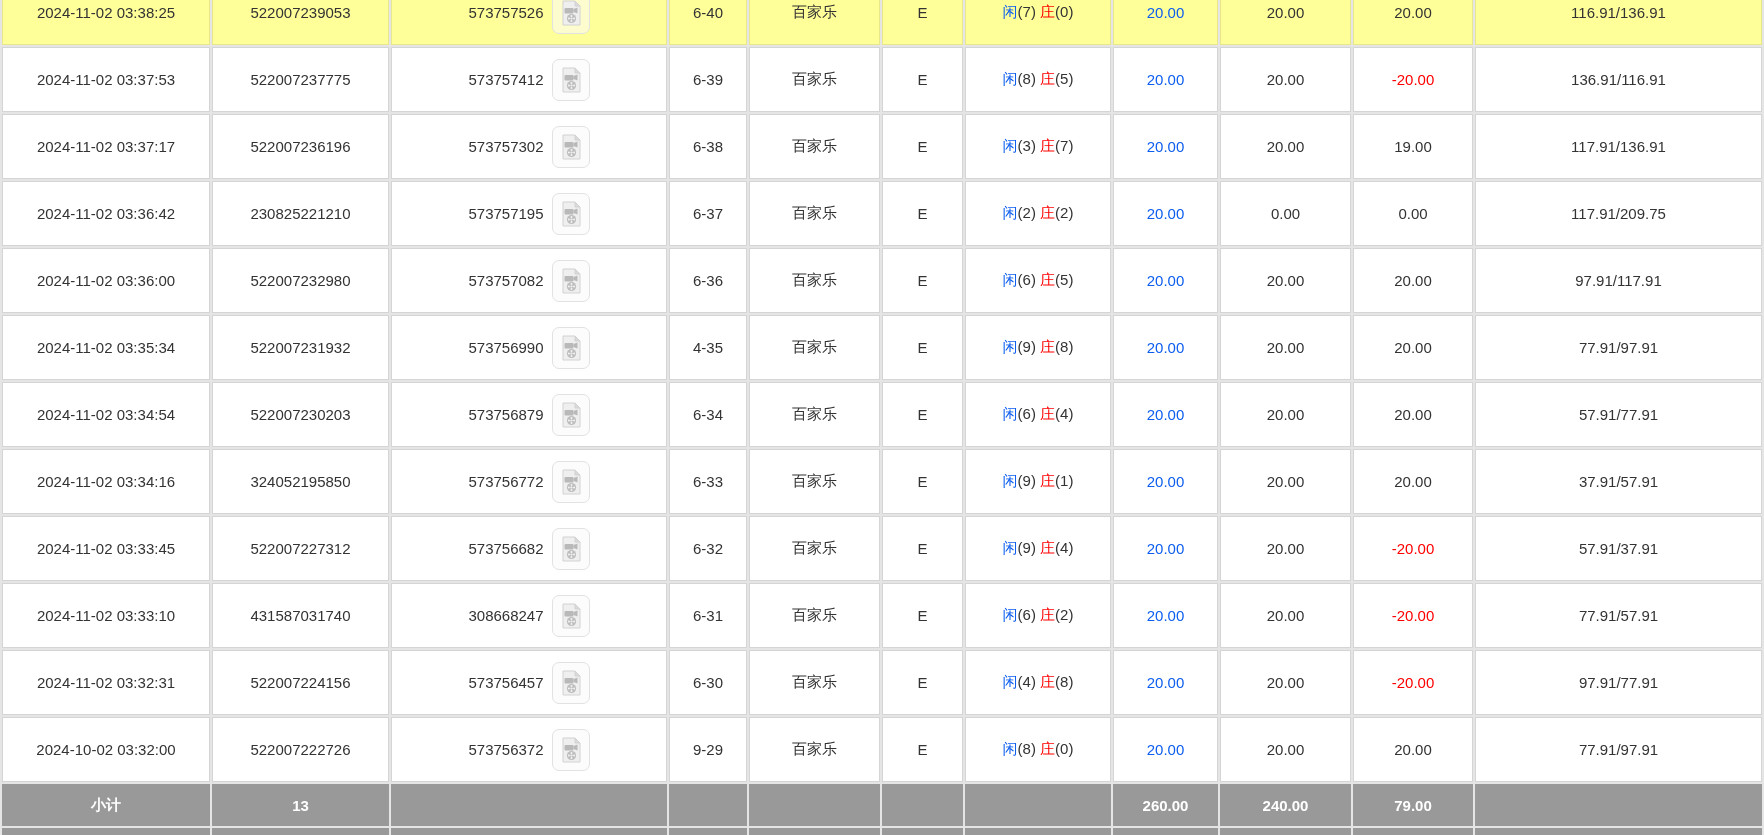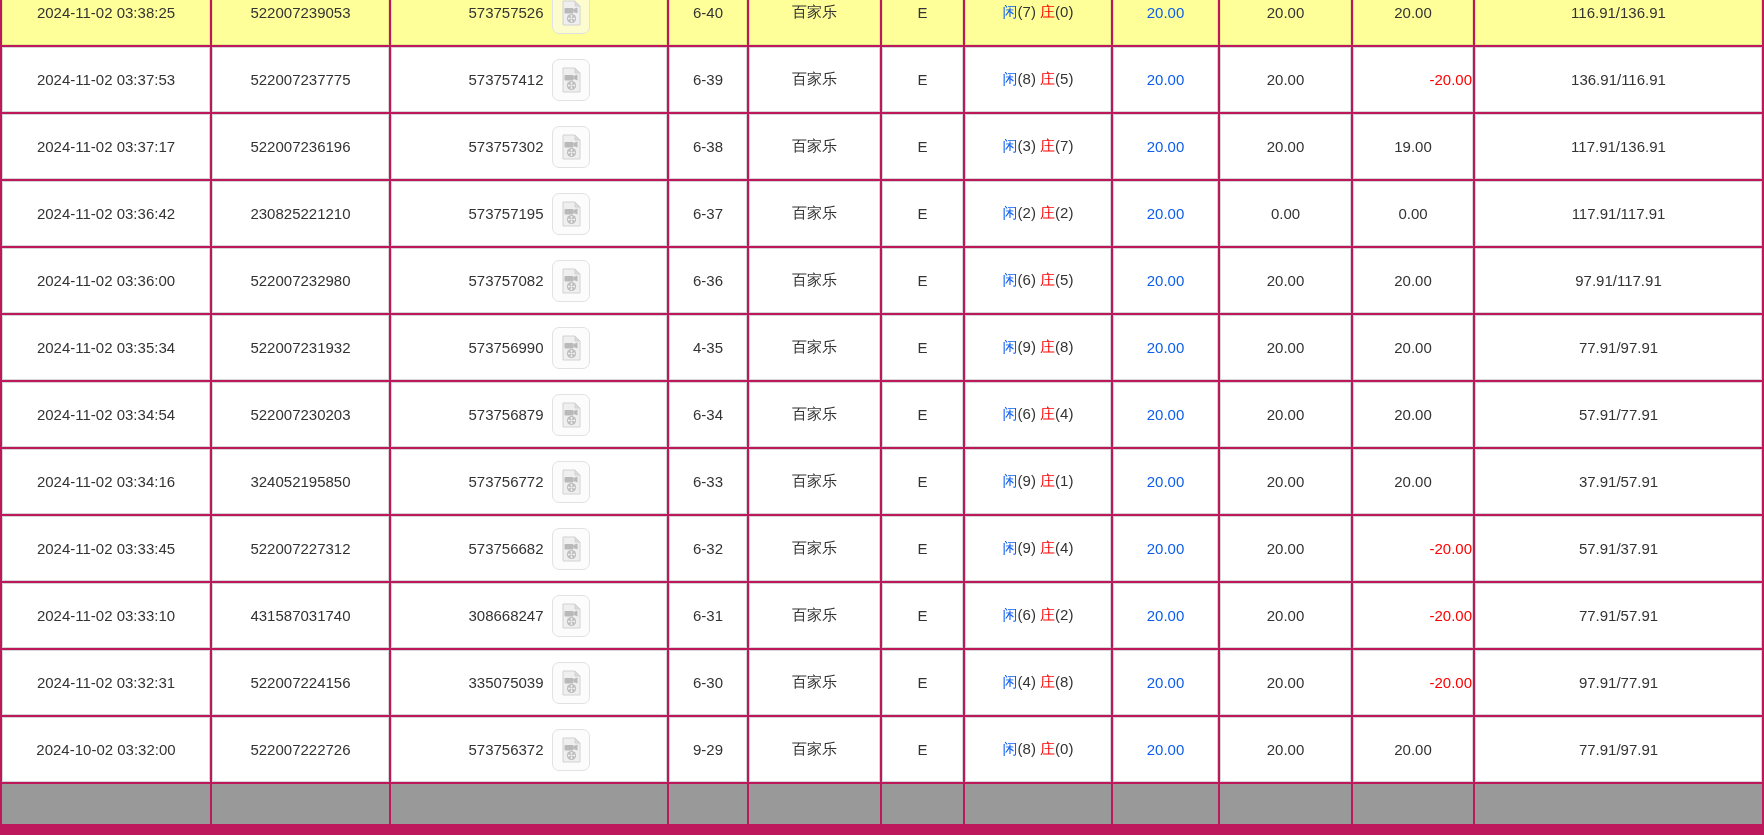--- a/index.html
+++ b/index.html
@@ -1,27 +1,27 @@
 <!DOCTYPE html>
 <html><head>
 <meta charset="utf-8">
 <style>
   * { box-sizing: border-box; margin: 0; padding: 0; }
   html,body { width: 1764px; height: 835px; background:#fff; }
   body { font-family: "Liberation Sans", "DejaVu Sans", sans-serif; font-size:15px; color:#333; }
-  #viewport { position:relative; width:1764px; height:835px; overflow:hidden; background:#be185d; }
+  #viewport { position:relative; width:1764px; height:835px; overflow:hidden; background:#e5e5e5; }
   table { border-collapse: separate; border-spacing: 2px; table-layout: fixed; width:1764px; margin-top:-22px; }
   td { text-align:center; vertical-align:middle; height:65px; border:1px solid #d5d5d5; background:#fff; overflow:hidden; white-space:nowrap; }
   tr.hl td { background:#ffff99; border-color:#e8e88a; }
   tr.total td, tr.partial td { background:#999999; border:none; color:#fff; font-weight:bold; }
   tr.total td { height:42px; }
   tr.partial td { height:40px; }
   td.c-balance { text-align:center; }
   a.betlink { color:#0d5eef; text-decoration:none; cursor:pointer; }
-  .neg { color:#ff0000;text-align:right; }
+  .neg { color:#ff0000; }
   .ridwrap { display:inline-flex; align-items:center; gap:8px; justify-content:center; }
   .vbtn { display:inline-flex; align-items:center; justify-content:center; width:38px; height:42px;
           border:1px solid #e2e2e2; border-radius:7px; background:rgba(250,250,250,0.55); cursor:pointer; }
   .vbtn svg { display:block; }
   .reslbl-p { color:#0d5eef; }
   .reslbl-b { color:#ff0000; }
   .resval { color:#333; }
 </style>
 </head>
 <body>
@@ -177,21 +177,21 @@
     <td class="c-table">E</td>
     <td class="c-result">
       <span class="reslbl-p">闲</span><span class="resval">(2)</span>
       <span class="reslbl-b">庄</span><span class="resval">(2)</span>
     </td>
     <td class="c-bet">
       <a class="betlink">20.00</a>
     </td>
     <td class="c-valid">0.00</td>
     <td class="c-winloss">0.00</td>
-    <td class="c-balance">117.91/117.91</td>
+    <td class="c-balance">117.91/209.75</td>
   </tr>
         <tr>
     <td class="c-time">2024-11-02 03:36:00</td>
     <td class="c-order">522007232980</td>
     <td class="c-round">
       <span class="ridwrap">
         <span class="rid">573757082</span>
         <span class="vbtn" title="">
           <svg width="24" height="26" viewBox="0 0 24 26">
             <path d="M4 1 h12 l5 5 v19 h-17 z" fill="#efefef" stroke="#d2d2d2" stroke-width="1"></path>
@@ -400,21 +400,21 @@
     </td>
     <td class="c-valid">20.00</td>
     <td class="c-winloss neg">-20.00</td>
     <td class="c-balance">77.91/57.91</td>
   </tr>
         <tr>
     <td class="c-time">2024-11-02 03:32:31</td>
     <td class="c-order">522007224156</td>
     <td class="c-round">
       <span class="ridwrap">
-        <span class="rid">335075039</span>
+        <span class="rid">573756457</span>
         <span class="vbtn" title="">
           <svg width="24" height="26" viewBox="0 0 24 26">
             <path d="M4 1 h12 l5 5 v19 h-17 z" fill="#efefef" stroke="#d2d2d2" stroke-width="1"></path>
             <path d="M16 1 l5 5 h-5 z" fill="#dadada" stroke="#d2d2d2" stroke-width="1"></path>
             <rect x="5.5" y="8" width="9" height="5.5" rx="1" fill="#b9b9b9"></rect>
             <path d="M14.5 9 l4 -1.5 v6 l-4 -1.5 z" fill="#b9b9b9"></path>
             <circle cx="12.5" cy="18.5" r="4.6" fill="#bdbdbd"></circle>
             <circle cx="12.5" cy="18.5" r="1.1" fill="#f4f4f4"></circle>
             <circle cx="12.5" cy="15.9" r="1" fill="#f4f4f4"></circle>
             <circle cx="12.5" cy="21.1" r="1" fill="#f4f4f4"></circle>
@@ -469,20 +469,33 @@
     </td>
     <td class="c-bet">
       <a class="betlink">20.00</a>
     </td>
     <td class="c-valid">20.00</td>
     <td class="c-winloss">20.00</td>
     <td class="c-balance">77.91/97.91</td>
   </tr>
       </tbody>
     <tbody>
+      <tr class="total">
+        <td>小计</td>
+        <td>13</td>
+        <td></td>
+        <td></td>
+        <td></td>
+        <td></td>
+        <td></td>
+        <td>260.00</td>
+        <td>240.00</td>
+        <td>79.00</td>
+        <td></td>
+      </tr>
       <tr class="partial">
         <td></td>
           <td></td>
           <td></td>
         <td></td>
           <td></td>
           <td></td>
         <td></td>
           <td></td>
           <td></td>

